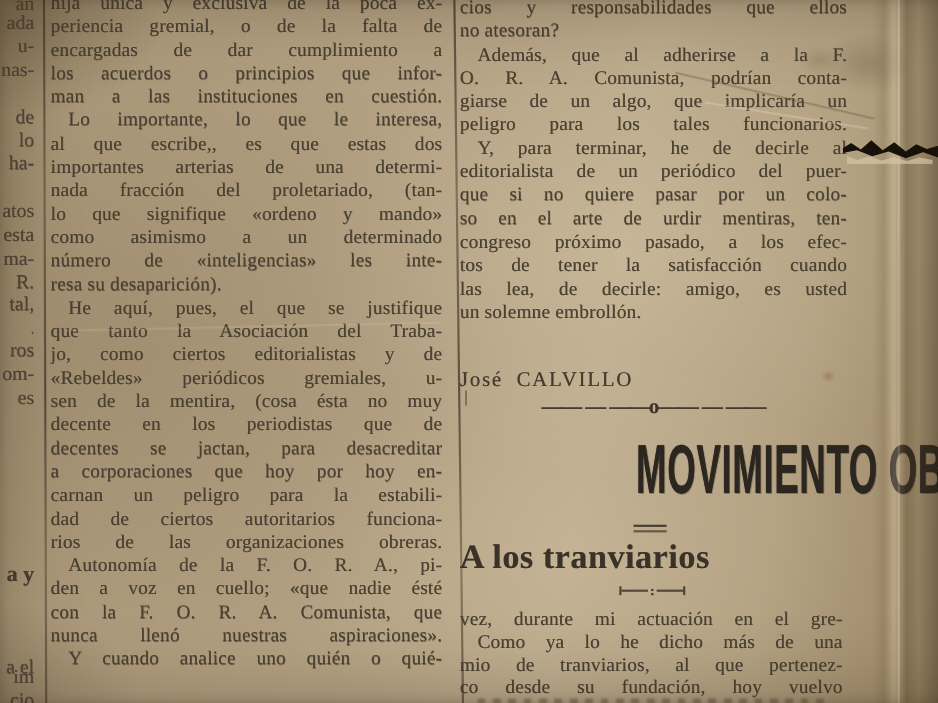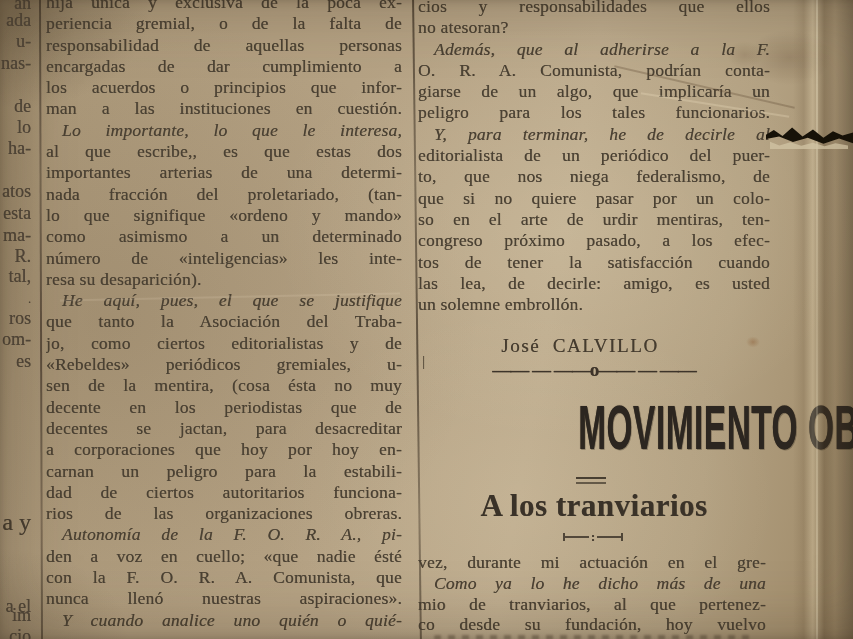--- a/index.html
+++ b/index.html
@@ -18,49 +18,49 @@
       radial-gradient(ellipse 200px 140px at 0% 100%, rgba(62,48,30,.22), transparent 65%),
       linear-gradient(100deg,#9d8a6b 0%,#ad9a7b 8%,#b5a284 40%,#bcaa8c 60%,#b2a081 78%,#a4906f 90%,#937f5f 100%);
     font-family:"Liberation Serif", serif;
     color:#4a4133;
     padding-left:44px;
   }
   .ink{ text-shadow:0.3px 0.3px 0.5px rgba(56,46,34,.55); }
   
   .margin-strip{position:absolute;left:0;top:0;width:36px;height:100%;}
   .frag{position:absolute;right:5px;font-size:18px;line-height:20px;color:#51473a;white-space:nowrap;}
-  .frag.b{font-weight:normal;font-size:24px;color:#463d30;}
+  .frag.b{font-weight:bold;font-size:20px;color:#463d30;}
   .frag.tiny{font-size:12px;}
   .vrule{position:absolute;top:-6px;height:652px;width:2px;
     background:linear-gradient(to bottom, rgba(72,60,45,.85), rgba(72,60,45,.5) 28%, rgba(72,60,45,.8) 55%, rgba(72,60,45,.45) 80%, rgba(72,60,45,.7));}
   .vrule-left{left:40px;transform:rotate(-0.18deg);}
   .vrule-mid{left:412px;transform:rotate(-0.70deg);transform-origin:top left;}
   .col{position:absolute;font-size:17.5px;}
   .col-left{left:46px;top:-8px;width:356px;}
   .col-right{left:418px;top:-4px;width:352px;}
   .col-right2{left:418px;top:552px;width:348px;}
   .ln{height:21.3px;line-height:21.3px;overflow:hidden;text-align:justify;text-align-last:justify;letter-spacing:.2px;}
   .col-right2 .ln{height:20.8px;line-height:20.8px;}
   .ln.end{text-align-last:left;}
-  .ln.in{text-indent:16px;font-style:italic;}
+  .ln.in{text-indent:16px;}
   
   .signature{position:absolute;left:418px;top:334px;width:352px;height:24px;line-height:24px;
-    text-align:center;padding-right:28px;box-sizing:border-box;font-size:19px;letter-spacing:1.6px;word-spacing:6px;color:#443b2e;}
+    text-align:left;padding-right:28px;box-sizing:border-box;font-size:19px;letter-spacing:1.6px;word-spacing:6px;color:#443b2e;}
   .tick{position:absolute;left:422px;top:353px;font-size:15px;color:rgba(70,60,45,.75);}
   .divider1{position:absolute;left:418px;top:359px;width:352px;text-align:center;
     font-size:19px;font-weight:bold;letter-spacing:-1px;color:#3d342a;white-space:nowrap;}
   
   .headline{position:absolute;left:410px;top:389px;width:362px;height:76px;display:flex;justify-content:flex-start;align-items:center;overflow:visible;}
   .headline-inner{
     font-family:"Liberation Sans", sans-serif;font-weight:900;font-size:63px;line-height:70px;
     letter-spacing:1px;white-space:nowrap;transform:scaleX(.53);transform-origin:50% 50%;
     color:#2c2620;text-shadow:0 0 1px rgba(38,30,20,.8), 1.5px 1px 0 rgba(44,38,28,.30);}
   .double-rule{position:absolute;left:576px;top:477px;width:30px;height:7px;box-sizing:border-box;
     border-top:2.5px solid rgba(52,44,34,.85);border-bottom:2px solid rgba(52,44,34,.65);}
-  .subhead{position:absolute;left:418px;top:488px;width:352px;text-align:center;
+  .subhead{position:absolute;left:418px;top:488px;width:352px;
     font-weight:bold;font-size:31px;letter-spacing:.5px;color:#3a3228;
     text-shadow:.4px .4px .6px rgba(50,42,30,.5);white-space:nowrap;}
   .small-rule{position:absolute;left:563px;top:532px;width:60px;height:10px;display:flex;align-items:center;justify-content:center;}
   .sr-end{width:2px;height:8px;background:rgba(52,44,34,.8);}
   .sr-seg{flex:1;height:0;border-top:2px solid rgba(52,44,34,.78);}
   .sr-mark{font-size:12px;font-weight:bold;color:rgba(52,44,34,.85);margin:0 2px;line-height:8px;}
   .smudge-line{position:absolute;left:434px;top:635px;width:318px;height:5px;opacity:.65;
     background:repeating-linear-gradient(90deg, rgba(70,58,42,.6) 0 7px, transparent 7px 14px);
     filter:blur(1px);border-radius:2px;}
   
@@ -106,21 +106,20 @@
     <span class="frag" style="top:605px">im</span>
     <span class="frag" style="top:626px">cio</span>
   </div>
 
   <div class="vrule vrule-left"></div>
   <div class="vrule vrule-mid"></div>
 
   <div class="col col-left">
     <div class="ln">hija única y exclusiva de la poca ex-</div>
     <div class="ln">periencia gremial, o de la falta de</div>
-    <div class="ln">responsabilidad de aquellas personas</div>
     <div class="ln">encargadas de dar cumplimiento a</div>
     <div class="ln">los acuerdos o principios que infor-</div>
     <div class="ln">man a las instituciones en cuestión.</div>
     <div class="ln in">Lo importante, lo que le interesa,</div>
     <div class="ln">al que escribe,, es que estas dos</div>
     <div class="ln">importantes arterias de una determi-</div>
     <div class="ln">nada fracción del proletariado, (tan-</div>
     <div class="ln">lo que signifique «ordeno y mando»</div>
     <div class="ln">como asimismo a un determinado</div>
     <div class="ln">número de «inteligencias» les inte-</div>
@@ -145,21 +144,20 @@
 
   <div class="col col-right">
     <div class="ln">cios y responsabilidades que ellos</div>
     <div class="ln end">no atesoran?</div>
     <div class="ln in">Además, que al adherirse a la F.</div>
     <div class="ln">O. R. A. Comunista, podrían conta-</div>
     <div class="ln">giarse de un algo, que implicaría un</div>
     <div class="ln">peligro para los tales funcionarios.</div>
     <div class="ln in">Y, para terminar, he de decirle al</div>
     <div class="ln">editorialista de un periódico del puer-</div>
-    <div class="ln">to, que nos niega federalismo, de</div>
     <div class="ln">que si no quiere pasar por un colo-</div>
     <div class="ln">so en el arte de urdir mentiras, ten-</div>
     <div class="ln">congreso próximo pasado, a los efec-</div>
     <div class="ln">tos de tener la satisfacción cuando</div>
     <div class="ln">las lea, de decirle: amigo, es usted</div>
     <div class="ln end">un solemne embrollón.</div>
   </div>
 
   <div class="signature">José CALVILLO</div>
   <div class="tick">|</div>

